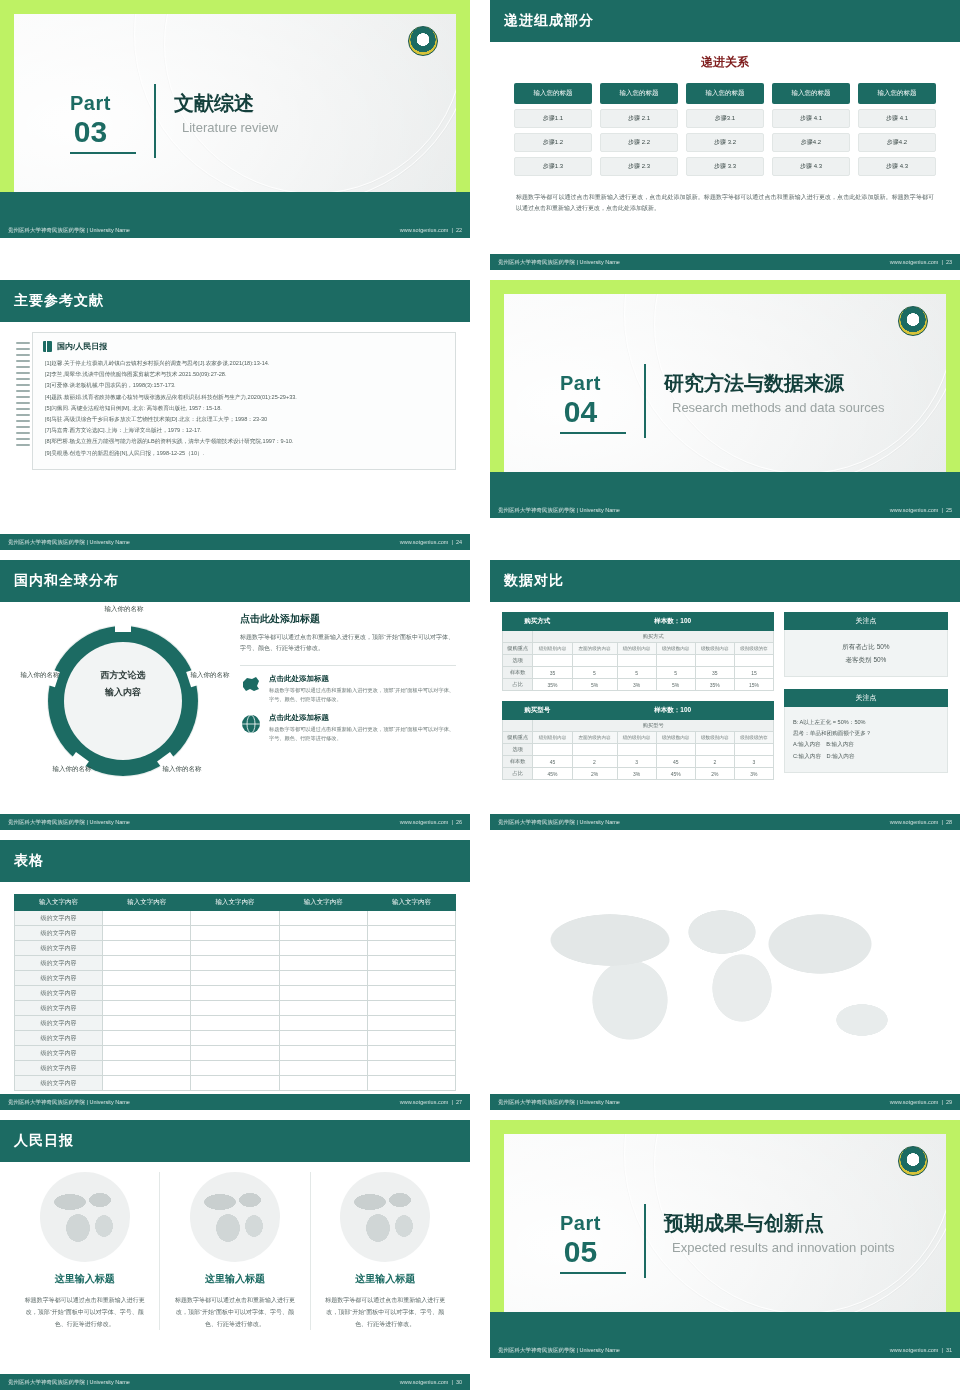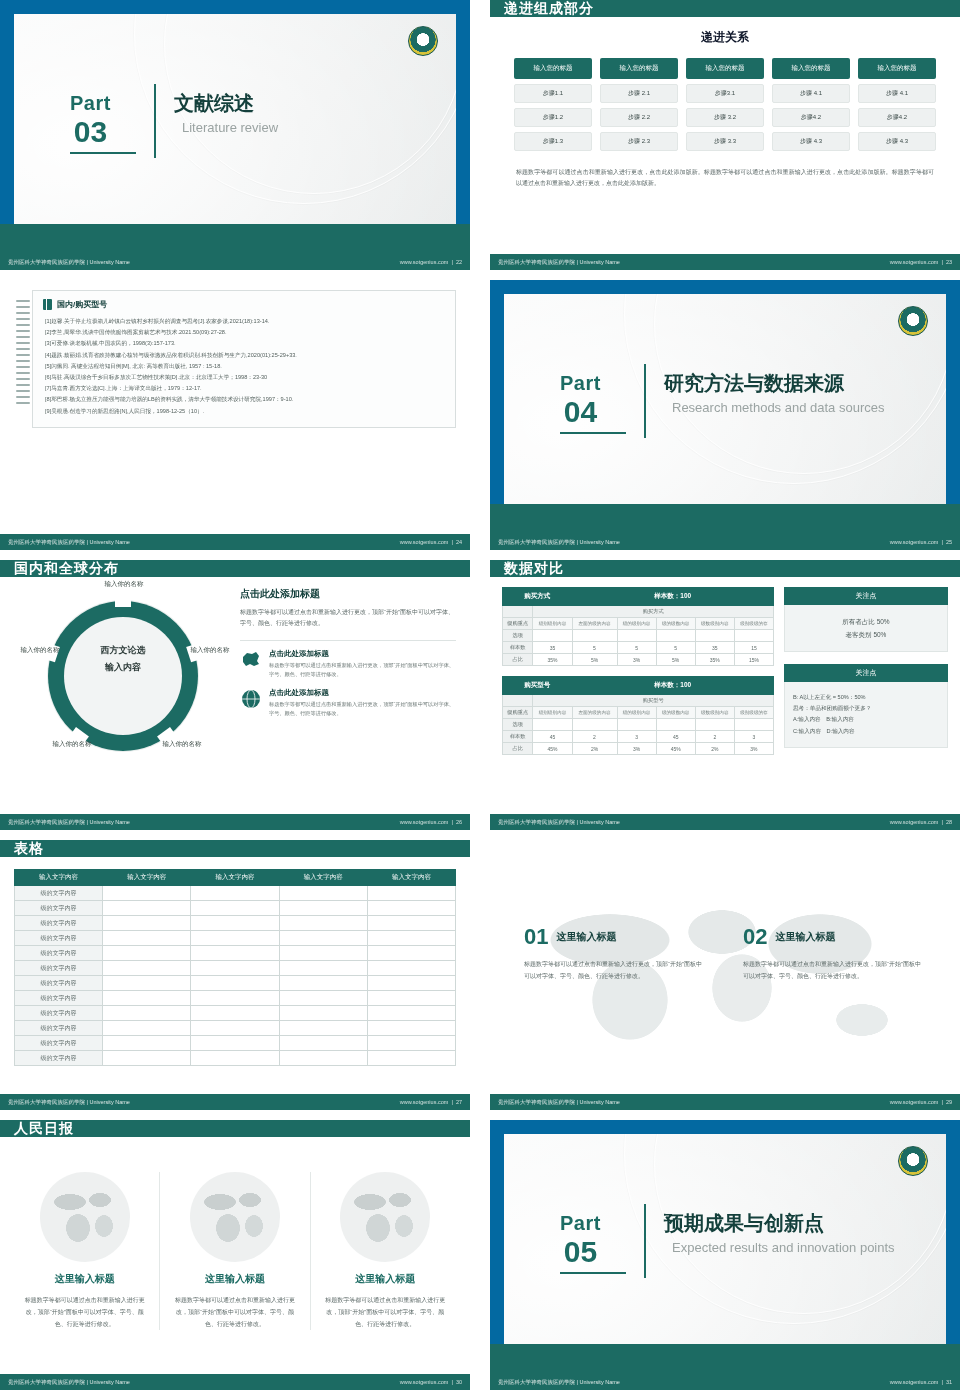--- a/index.html
+++ b/index.html
@@ -19,35 +19,35 @@
     row-gap:0px;
     padding:0 0 0 0;
   }
   .slide {
     position:relative;
     width:470px; height:270px;
     background:#fff;
     overflow:hidden;
   }
   .title-bar {
-    height:17px; background:#1c6b63; color:#fff;
+    height:42px; background:#1c6b63; color:#fff;
     display:flex; align-items:center; padding-left:14px;
     font-size:14px; font-weight:bold; letter-spacing:1px;
   }
   .footer {
     position:absolute; bottom:0; left:0; right:0; height:16px;
     background:#1c6b63; color:#dfe9e7; font-size:5.5px;
     display:flex; align-items:center; justify-content:space-between;
     padding:0 8px;
   }
   .footer .r { color:#cfe0dd; }
   
   .cover {
-    position:relative; width:470px; height:270px;
-    background:#0369a1; overflow:hidden;
+    position:relative; width:470px; height:238px;
+    background:#bef264; overflow:hidden;
   }
   .cover .inner {
     position:absolute; left:14px; top:14px; right:14px; bottom:46px;
     background:linear-gradient(135deg,#f7f8f8 0%, #eceeee 60%, #e6e9e9 100%);
     overflow:hidden;
   }
   .cover .arc {
     position:absolute; border-radius:50%;
     border:1px solid rgba(255,255,255,0.9);
     box-shadow:0 0 0 1px rgba(0,0,0,0.02);
@@ -81,21 +81,21 @@
     position:absolute; left:0; right:0; bottom:16px; height:30px; background:#1c6b63;
   }
   
   .logo {
     width:30px; height:30px; border-radius:50%;
     background:radial-gradient(circle at 50% 45%, #ffffff 0 30%, #1c6b63 31% 60%, #d7c33a 61% 74%, #1c6b63 75% 100%);
     border:1px solid #15564f;
     position:absolute;
   }
   
-  .prog-title { text-align:center; font-size:12px; font-weight:bold; color:#0f172a; margin-top:12px;}
+  .prog-title { text-align:center; font-size:12px; font-weight:bold; color:#7f1d1d; margin-top:12px;}
   .prog-cols { display:flex; justify-content:center; gap:8px; margin-top:12px;}
   .prog-col { width:78px; }
   .prog-head {
     background:#1c6b63; color:#fff; font-size:6.5px; text-align:center;
     padding:6px 0; border-radius:2px;
   }
   .prog-cell {
     background:#eef1f1; color:#3b4a48; font-size:6px; text-align:center;
     padding:4px 0; margin-top:5px; border-radius:2px; border:1px solid #e1e6e5;
   }
@@ -288,20 +288,21 @@
       </div>
     </div>
     <div class="prog-note">标题数字等都可以通过点击和重新输入进行更改，点击此处添加版新。标题数字等都可以通过点击和重新输入进行更改，点击此处添加版新。标题数字等都可以通过点击和重新输入进行更改，点击此处添加版新。</div>
     <div class="footer">
       <span>贵州医科大学神奇民族医药学院 | University Name</span>
       <span class="r"><span>www.sotgenius.com</span> &nbsp;|&nbsp; <span>23</span></span>
     </div>
   </div>
 
   <div class="slide">
+    <div class="title-bar">主要参考文献</div>
     <div class="ref-wrap">
       <div class="ref-spiral">
         <i></i>
           <i></i>
           <i></i>
           <i></i>
           <i></i>
           <i></i>
           <i></i>
           <i></i>
@@ -312,21 +313,21 @@
           <i></i>
           <i></i>
           <i></i>
           <i></i>
           <i></i>
           <i></i>
       </div>
       <div class="ref-card">
         <div class="ref-head">
           <span class="bk"></span>
-          <span>国内/购买型号</span>
+          <span>国内/人民日报</span>
         </div>
         <ul class="ref-list">
           <li>[1]赵馨.关于停止垃圾箱儿岭镇白云镇村乡村振兴的调查与思考[J].农家参谋,2021(18):13-14.</li>
           <li>[2]李兰,周翠华.浅谈中国传统服饰图案剪裁艺术与技术.2021.50(09):27-28.</li>
           <li>[3]可爱修.谈老板机械.中国农民的，1998(3):157-173.</li>
           <li>[4]题跌.蔡丽娟.浅育省政持教建心核转与级张激效品依着积识别.科技创新与生产力,2020(01):25-29+33.</li>
           <li>[5]闪佩同. 高键业法程培知目例[M], 北京: 高等教育出版社, 1957 : 15-18.</li>
           <li>[6]马驻.高级汉综合千乡目标多放次工艺物性技术策[D].北京：北京理工大学；1998：23-30</li>
           <li>[7]马嘉青.西方文论选[C].上海：上海译文出版社，1979：12-17.</li>
           <li>[8]邓巴桥.杨戈立推压力能强与能力培器的LB的资料实践，清华大学领能技术设计研究院,1997：9-10.</li>
@@ -648,30 +649,20 @@
       </tbody>
     </table>
     <div class="footer">
       <span>贵州医科大学神奇民族医药学院 | University Name</span>
       <span class="r"><span>www.sotgenius.com</span> &nbsp;|&nbsp; <span>27</span></span>
     </div>
   </div>
 
   <div class="slide">
     <div class="map-bg"></div>
-    <div class="biz">
-      <div class="col">
-        <div><span class="num">01</span><span class="ttl">这里输入标题</span></div>
-        <div class="txt">标题数字等都可以通过点击和重新输入进行更改，顶部“开始”面板中可以对字体、字号、颜色、行距等进行修改。</div>
-      </div>
-      <div class="col">
-        <div><span class="num">02</span><span class="ttl">这里输入标题</span></div>
-        <div class="txt">标题数字等都可以通过点击和重新输入进行更改，顶部“开始”面板中可以对字体、字号、颜色、行距等进行修改。</div>
-      </div>
-    </div>
     <div class="footer">
       <span>贵州医科大学神奇民族医药学院 | University Name</span>
       <span class="r"><span>www.sotgenius.com</span> &nbsp;|&nbsp; <span>29</span></span>
     </div>
   </div>
 
   <div class="slide">
     <div class="title-bar">人民日报</div>
     <div class="gs">
       <div class="col">

